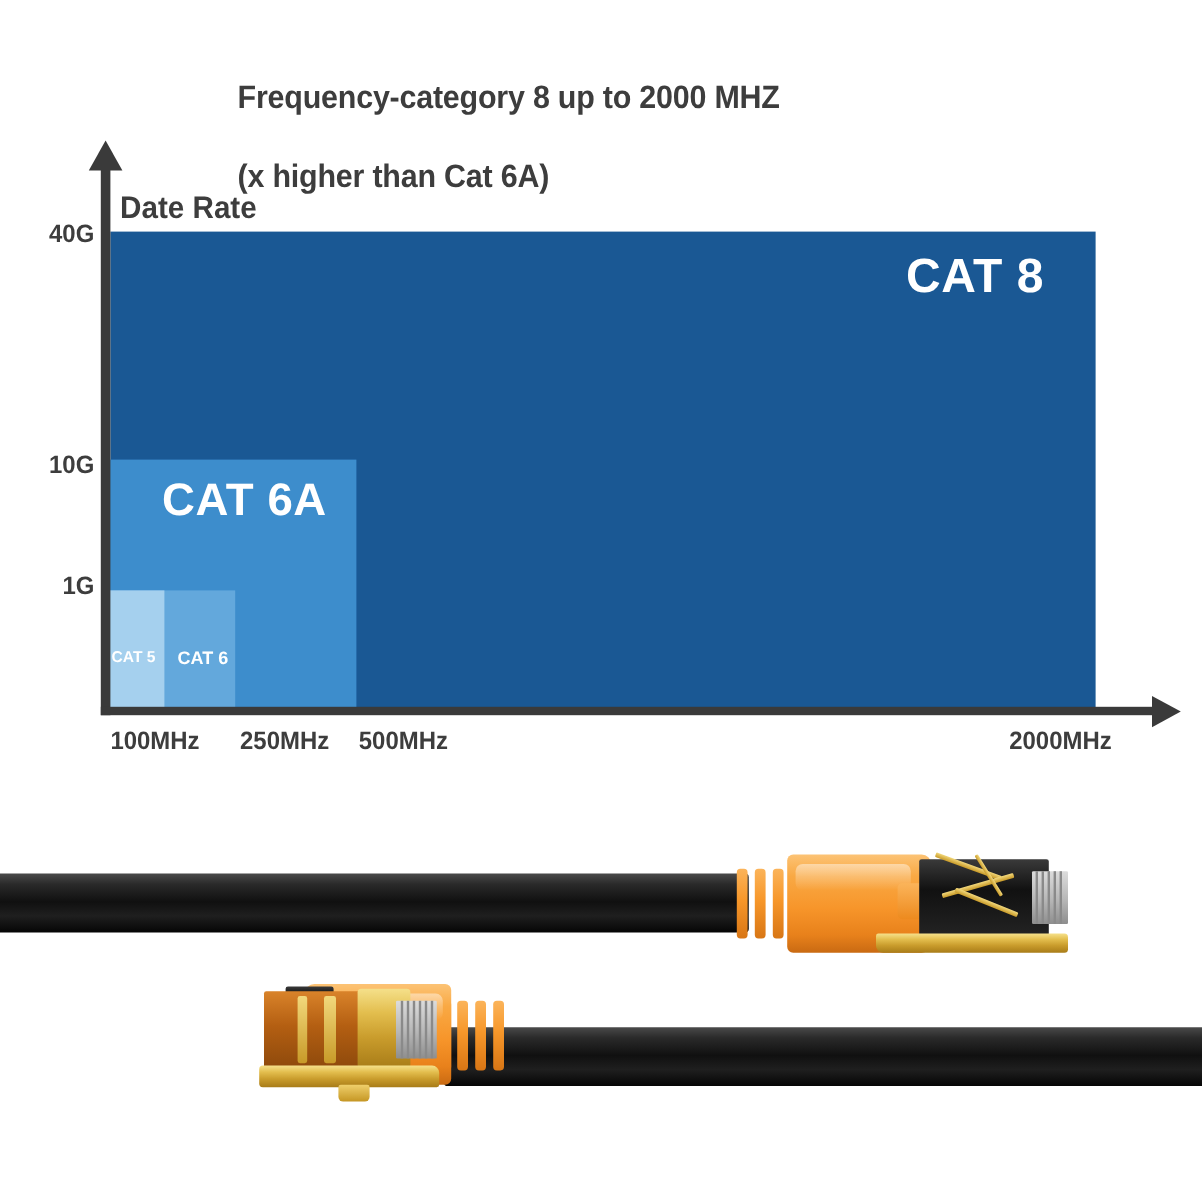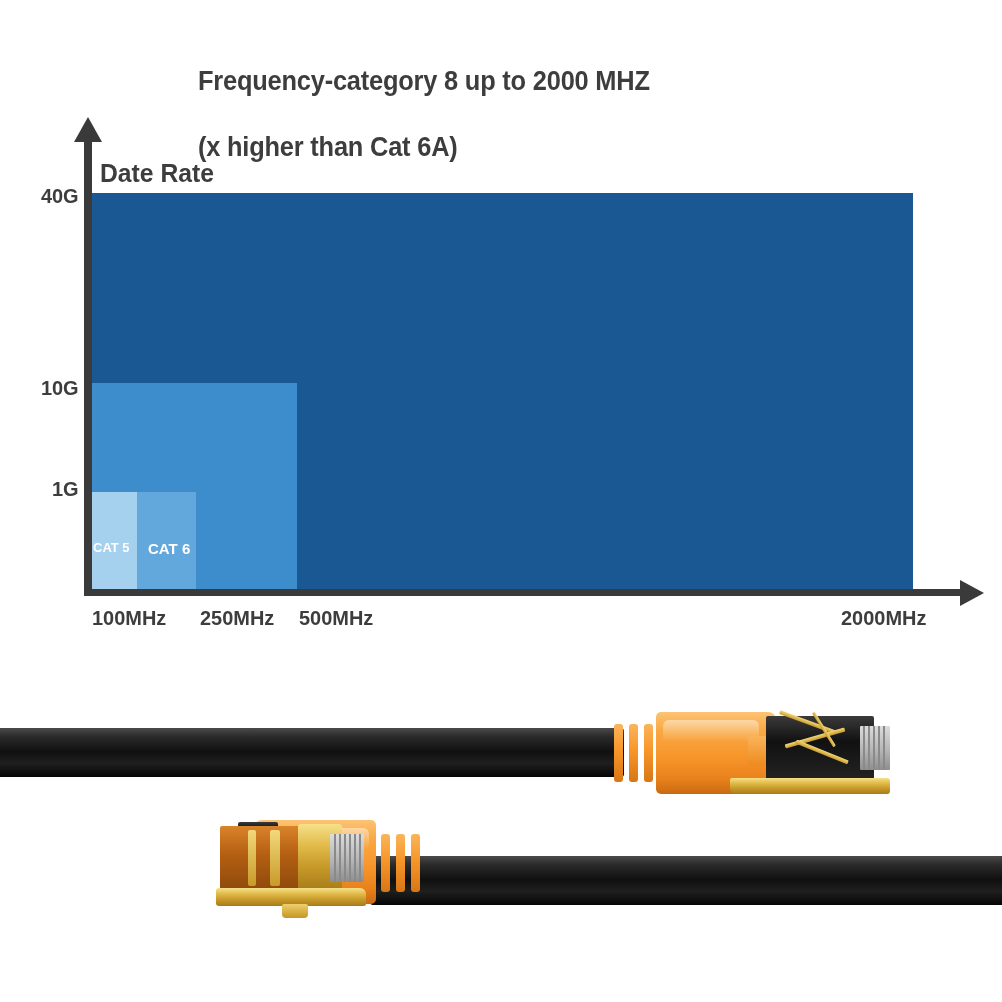--- a/index.html
+++ b/index.html
@@ -213,20 +213,22 @@
   <span class="title-line">(x higher than Cat 6A)</span>
 </div>
 
 <div id="chart">
 
   <div class="bar" id="bar-cat8"></div>
   <div class="bar" id="bar-cat6a"></div>
   <div class="bar" id="bar-cat6"></div>
   <div class="bar" id="bar-cat5"></div>
 
+  <div class="bar-label" id="label-cat8">CAT 8</div>
+  <div class="bar-label" id="label-cat6a">CAT 6A</div>
   <div class="bar-label" id="label-cat6">CAT 6</div>
   <div class="bar-label" id="label-cat5">CAT 5</div>
 
   <div id="y-axis-line"></div>
   <div id="y-axis-arrow"></div>
   <div id="x-axis-line"></div>
   <div id="x-axis-arrow"></div>
 
   <div id="axis-title-y">Date Rate</div>
 

